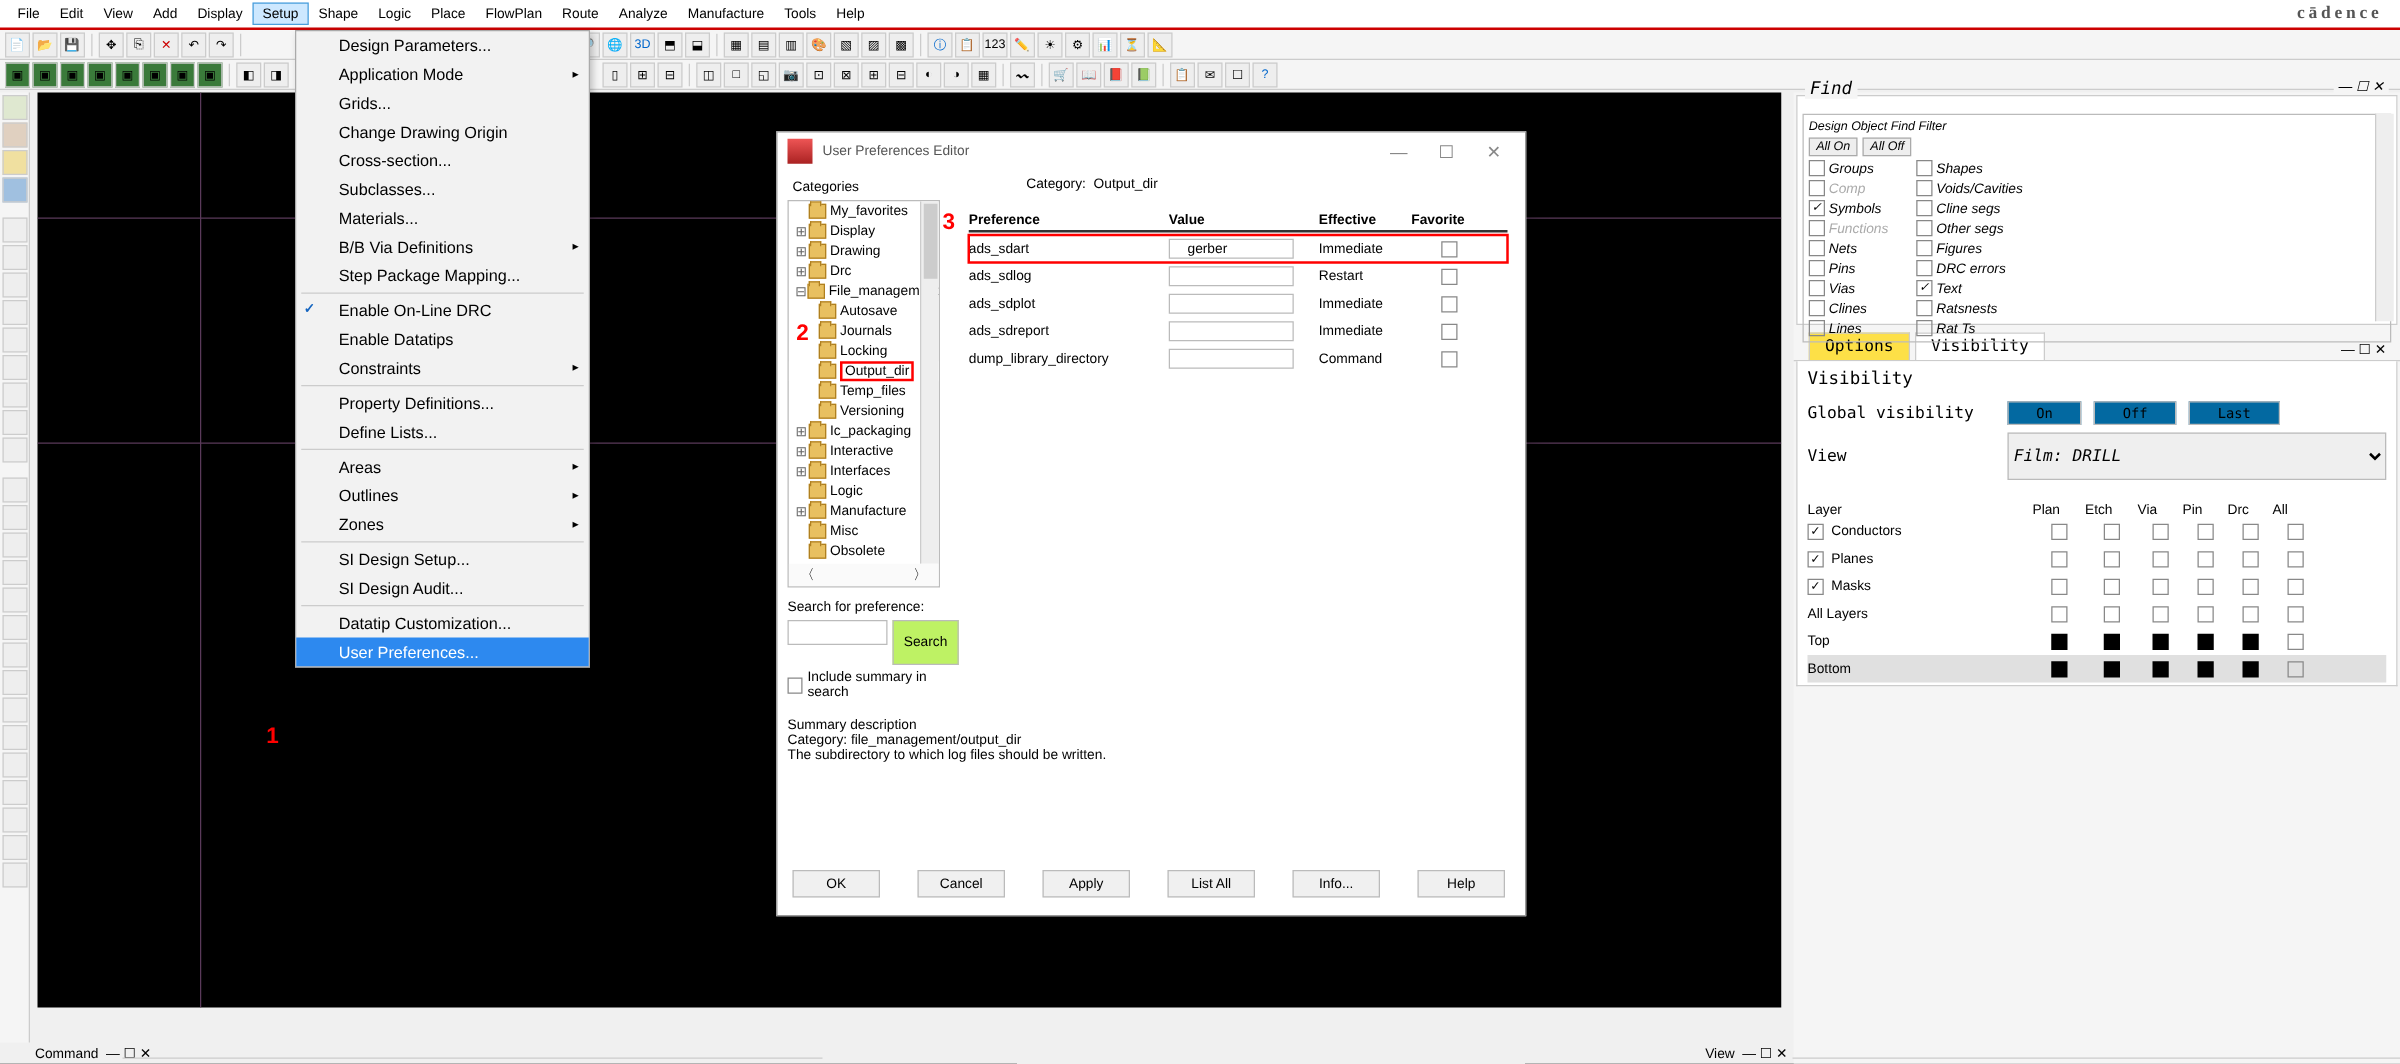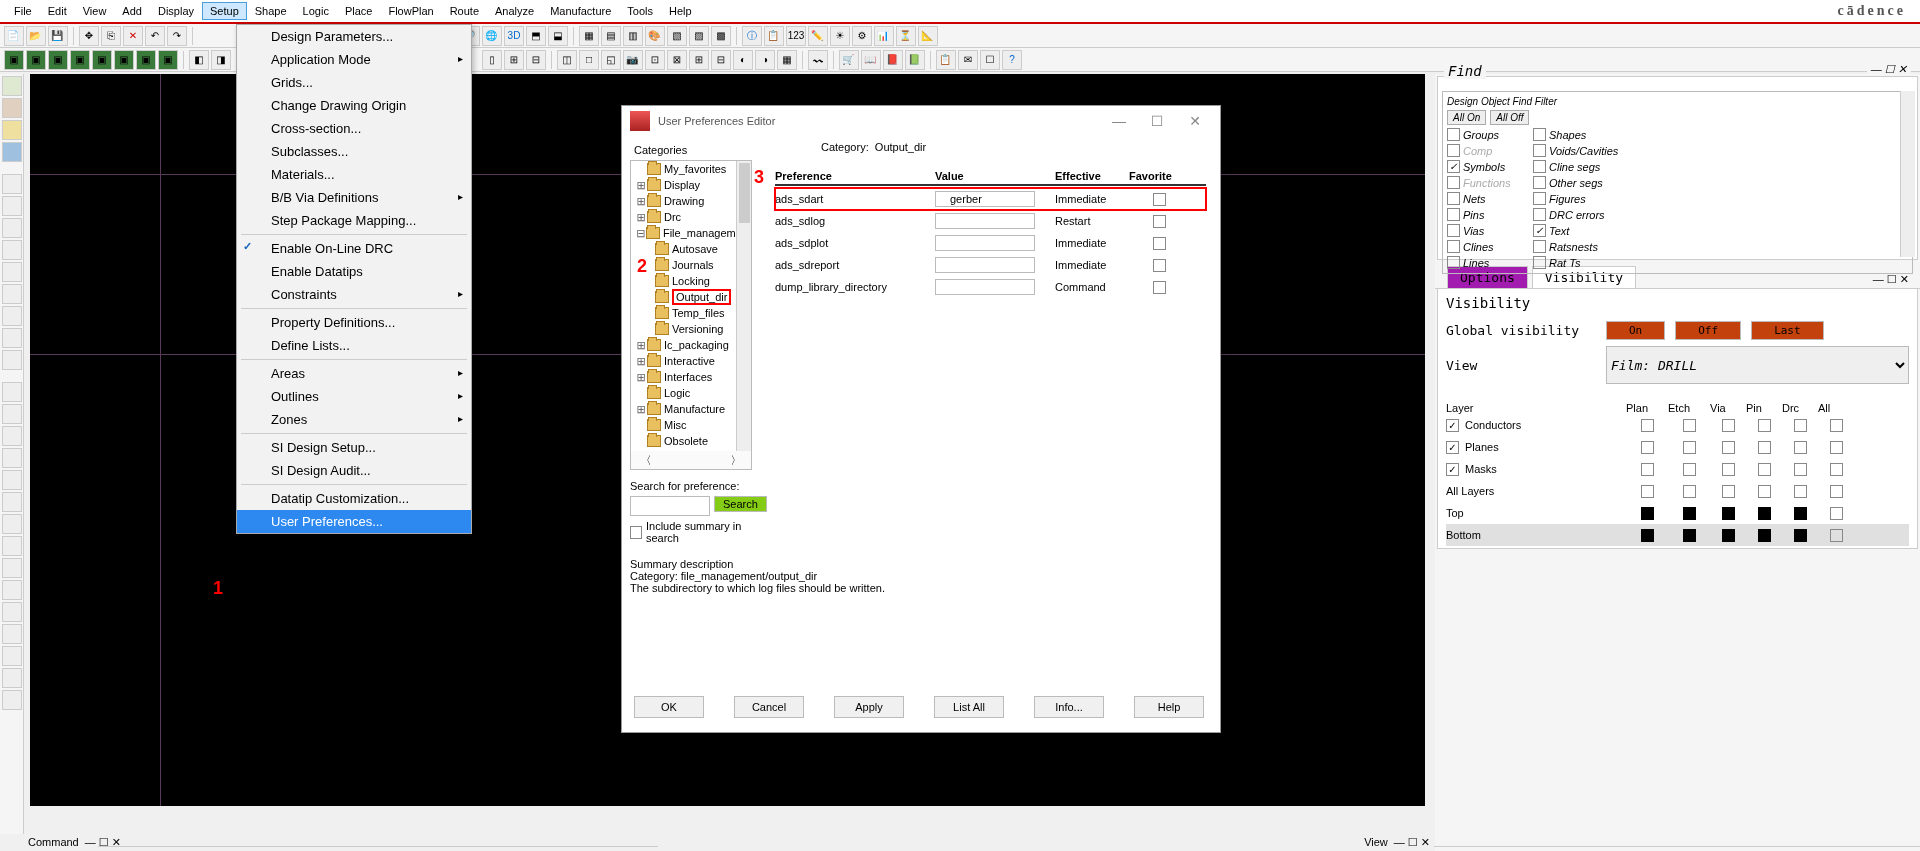--- a/index.html
+++ b/index.html
@@ -70,21 +70,21 @@
 .pref-head span:nth-child(1){font-weight:bold;}
 .pref-head span:nth-child(2){font-weight:bold;}
 .pref-row { display: grid; grid-template-columns: 160px 120px 74px 60px; align-items:center; height:22px; font-size:11px; padding-right: 4px;}
 .pref-row.hl { outline: 2px solid red; outline-offset: -1px;}
 .pref-row input[type=text] { width: 100px; height:16px; border:1px solid #bbb; font-size:11px; padding:0 14px;}
 .pref-row .favck { width:13px; height:13px; border:1px solid #888; justify-self:center;}
 
 .search-area { margin-top: 10px; width: 135px;}
 .search-area .srow { display:flex; gap:4px; margin-top:4px;}
 .search-area input[type=text]{ width: 80px; height:20px; border:1px solid #bbb;}
-.search-area button { height:16px; padding:0 8px; border:1px solid #bbb; background:#84cc16;}
+.search-area button { height:36px; padding:0 8px; border:1px solid #bbb; background:#bef264;}
 .search-area .inc { display:flex; align-items:center; gap:4px; margin-top:4px; font-size:11px;}
 .search-area .inc .ck { width:13px; height:13px; border:1px solid #888;}
 
 .summary { margin-top: 14px; font-size:11px;}
 .dlg-btns { display:flex; gap: 30px; padding: 8px 12px 14px; position:absolute; bottom:0; left:0; right:0;}
 .dlg-btns button { width:70px; height:22px; border:1px solid #bbb; background:#f0f0f0;}
 
 
 .right { position:absolute; right:0; top:74px; width: 485px; bottom:0; background:#f5f5f5;}
 .find-box { border:1px solid #ccc; margin:2px; padding:4px; position:relative; background:#fff;}
@@ -94,28 +94,28 @@
 .find-inner .title { font-size:10px; padding-bottom:3px;}
 .find-inner .toggles { display:flex; gap:4px; margin-bottom:3px;}
 .find-inner .toggles .tbtn { border:1px solid #aaa; padding:1px 5px; font-size:10px; background:#eee;}
 .find-grid { display:grid; grid-template-columns: 16px 70px 16px 80px; row-gap:3px; font-size:11px; align-items:center;}
 .find-grid .ck { width:13px; height:13px; border:1px solid #888;}
 .find-grid .ck.on::after { content:"✓"; font-size:10px; line-height:11px; display:block; text-align:center;}
 .find-grid .lbl.dim { color:#aaa;}
 .find-box .scr { position:absolute; right:2px; top:14px; bottom:2px; width:15px; background:#eee; border-left:1px solid #ccc;}
 
 .tabs { display:flex; margin-top:6px; border-bottom:1px solid #ccc; padding-left: 12px;}
-.tabs .tab { border:1px solid #ccc; border-bottom:none; padding:3px 12px; font-family:monospace; font-size:13px; margin-right:4px; background:#a21caf;}
+.tabs .tab { border:1px solid #ccc; border-bottom:none; padding:3px 12px; font-family:monospace; font-size:13px; margin-right:4px; background:#fde047;}
 .tabs .tab.active { background:#fff;}
 
 .vis-panel { border:1px solid #ccc; margin:0 2px 2px; padding:6px 8px 2px; background:#fff; position:relative; border-top:none;}
 .vis-panel .fg-label2 { font-family: monospace; font-size:14px; margin-bottom:10px;}
 .vis-row { display:flex; align-items:center; margin:6px 0; gap: 10px;}
 .vis-row .rlabel { font-family: monospace; font-size:13px; width:150px;}
-.vis-row .btn { border:1px solid #bbb; padding:2px 22px; background:#c2410c; font-family:monospace;}
+.vis-row .btn { border:1px solid #bbb; padding:2px 22px; background:#0369a1; font-family:monospace;}
 .vis-row select { flex:1; height:38px; border:1px solid #bbb; font-family:monospace; font-size:13px;font-style:italic;}
 
 .layer-table { margin-top: 18px;}
 .layer-head { display:grid; grid-template-columns: 180px 42px 42px 36px 36px 36px 36px; font-family:monospace; font-size:13px; }
 .layer-row { display:grid; grid-template-columns: 180px 42px 42px 36px 36px 36px 36px; align-items:center; height:22px; font-family:monospace; font-size:13px;}
 .layer-row .ck2 { width:13px; height:13px; border:1px solid #888; justify-self:center;}
 .layer-row .ck2.on::after { content:"✓"; font-size:10px; line-height:11px; display:block; text-align:center;}
 .layer-row .sw { width:13px; height:13px; background:#000; justify-self:center;}
 .layer-row.sel { background:#e0e0e0;}
 

